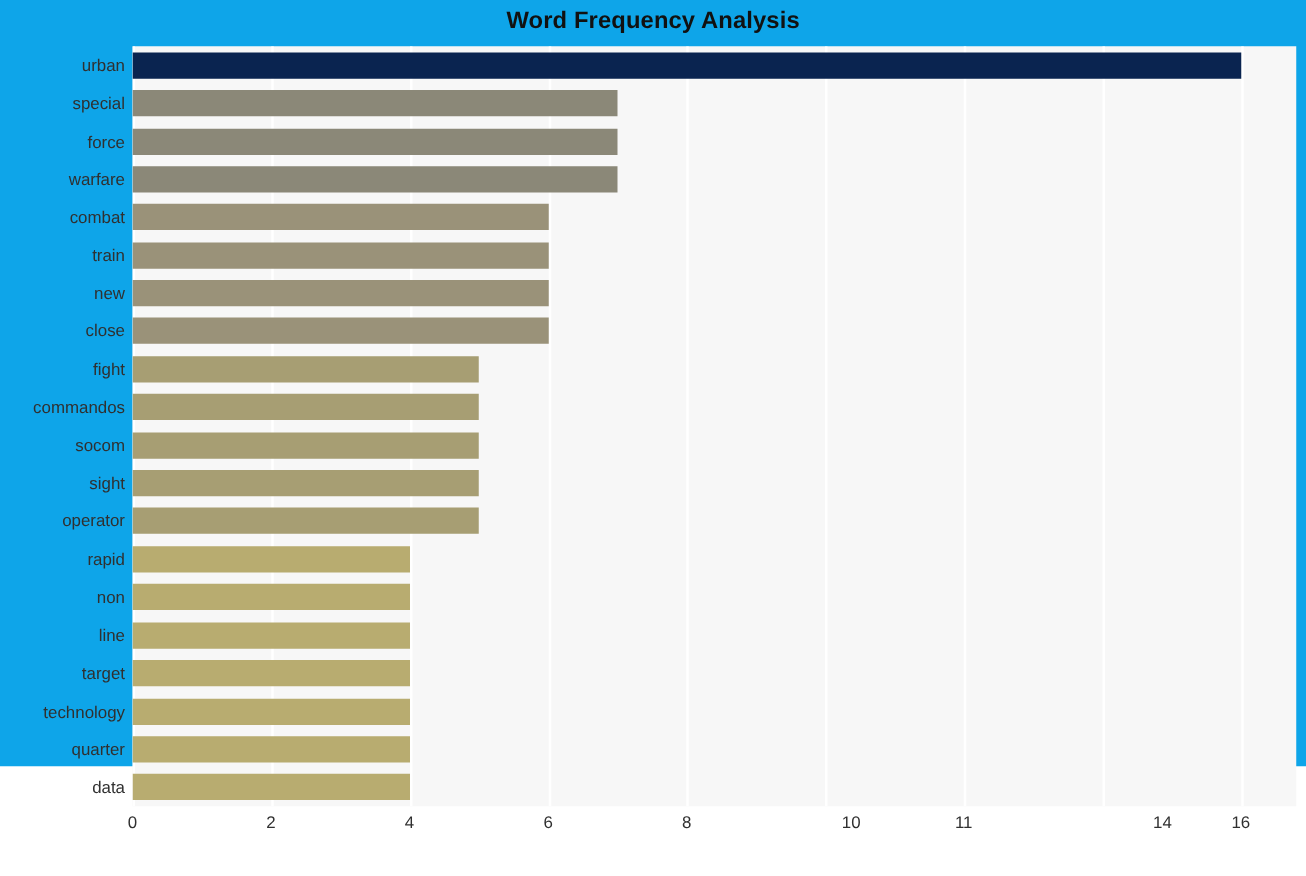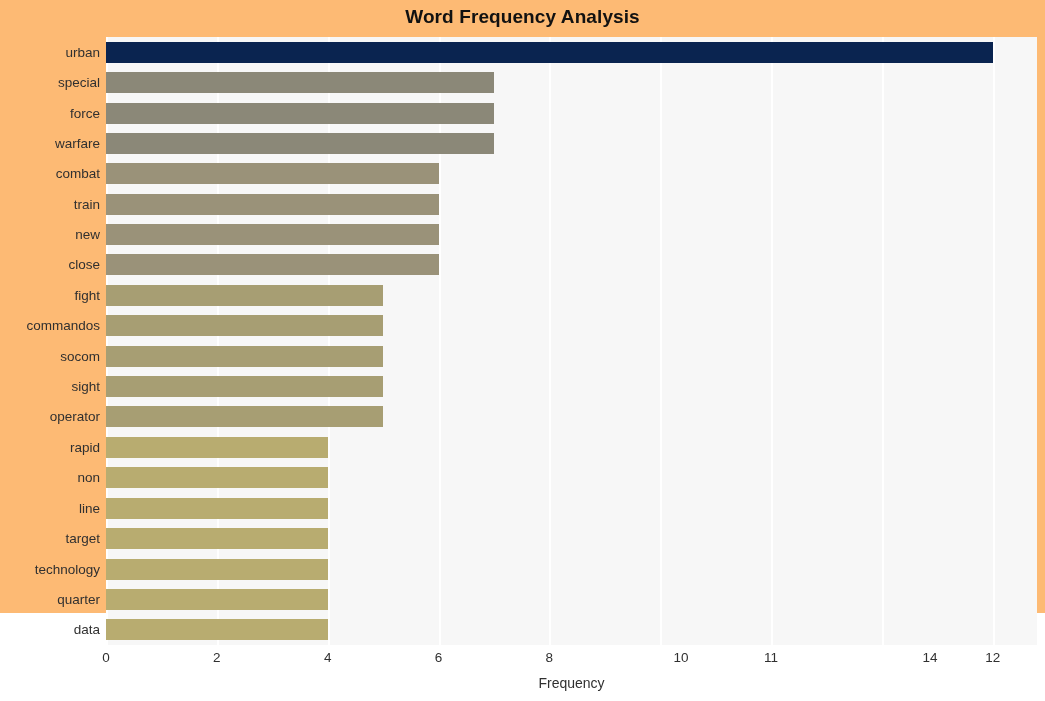--- a/index.html
+++ b/index.html
@@ -11,21 +11,21 @@
   body {
     width: 1045px;
     height: 701px;
     font-family: "Liberation Sans", sans-serif;
     overflow: hidden;
   }
   #figure {
     position: relative;
     width: 1045px;
     height: 613px;
-    background: #fdba74;
+    background: #0ea5e9;
   }
   
   #chart-title {
     position: absolute;
     left: 0;
     top: 6px;
     width: 1045px;
     text-align: center;
     font-size: 19px;
     font-weight: bold;
@@ -200,18 +200,17 @@
     </div>
   <div id="xticks">
       <div class="xtick" style="left: 106px;">0</div>
       <div class="xtick" style="left: 216.833px;">2</div>
       <div class="xtick" style="left: 327.667px;">4</div>
       <div class="xtick" style="left: 438.5px;">6</div>
       <div class="xtick" style="left: 549.333px;">8</div>
       <div class="xtick" style="left: 681px;">10</div>
       <div class="xtick" style="left: 771px;">11</div>
       <div class="xtick" style="left: 930px;">14</div>
-      <div class="xtick" style="left: 992.667px;">12</div>
+      <div class="xtick" style="left: 992.667px;">16</div>
     </div>
 
-  <div id="xaxis-title">Frequency</div>
 
 </div>
 
 </body></html>

